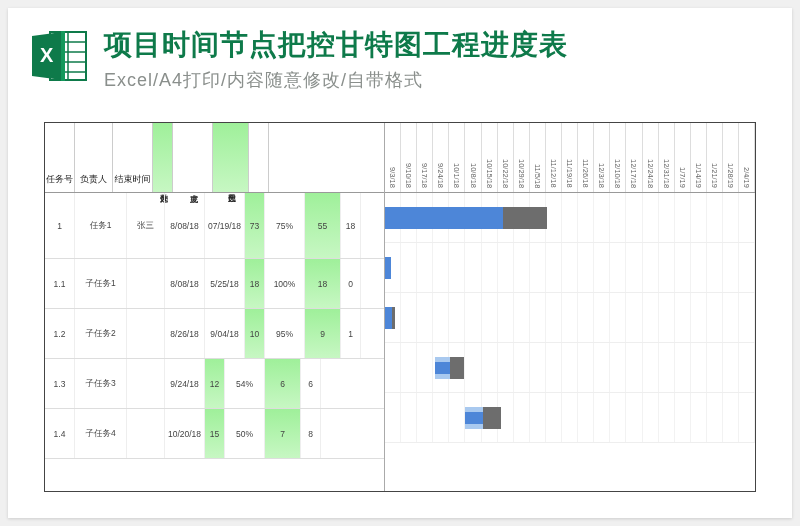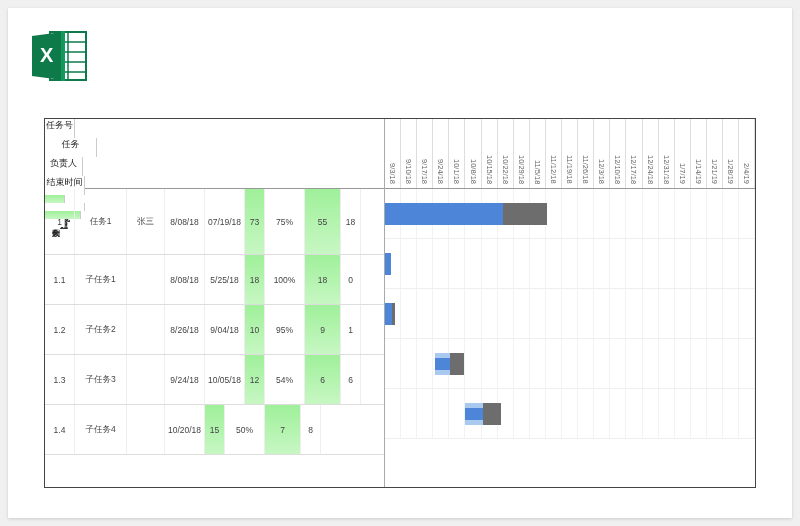--- a/index.html
+++ b/index.html
@@ -7,21 +7,21 @@
   .card { background: #fff; margin: 8px; box-shadow: 0 1px 3px rgba(0,0,0,0.15); height: 510px; position: relative; }
   .header { display: flex; align-items: flex-start; padding: 18px 22px 10px 22px; }
   .excel-icon { flex: none; margin-right: 14px; margin-top: 2px; }
   .titles { flex: 1; }
   .main-title { color: #0e7a4a; font-size: 28px; font-weight: 700; letter-spacing: 1px; }
   .sub-title { color: #8a8f8c; font-size: 18px; font-weight: 500; margin-top: 4px; letter-spacing: 1px; }
   .sheet { margin: 20px 36px 0 36px; background: #fff; border: 1px solid #444; height: 370px; overflow: hidden; position: relative; }
   .sheet-inner { display: flex; height: 100%; }
   .left-pane { flex: none; width: 340px; border-right: 1px solid #aaa; font-size: 9px; color: #333; }
   .right-pane { flex: 1; position: relative; overflow: hidden; }
-  .hdr-row { display: flex; height: 70px; border-bottom: 1px solid #999; flex-direction: column; }
+  .hdr-row { display: flex; height: 70px; border-bottom: 1px solid #999; }
   .hdr-cell { border-right: 1px solid #ccc; display: flex; align-items: flex-end; justify-content: center; padding-bottom: 6px; font-size: 9px; color: #222; background: #fff; }
   .hdr-vert { writing-mode: vertical-rl; text-orientation: mixed; align-items: center; justify-content: flex-end; padding: 4px 0; font-size: 8px; }
   .c-id { width: 30px; }
   .c-task { width: 52px; }
   .c-own { width: 38px; font-family: Liberation Mono, monospace; }
   .c-start { width: 40px; }
   .c-end { width: 40px; }
   .c-plan { width: 20px; }
   .c-pct { width: 40px; }
   .c-used { width: 36px; }
@@ -54,29 +54,32 @@
         <line x1="20" y1="14" x2="56" y2="14" stroke="#0e7a4a" stroke-width="1.5"></line>
         <line x1="20" y1="24" x2="56" y2="24" stroke="#0e7a4a" stroke-width="1.5"></line>
         <line x1="20" y1="34" x2="56" y2="34" stroke="#0e7a4a" stroke-width="1.5"></line>
         <line x1="20" y1="44" x2="56" y2="44" stroke="#0e7a4a" stroke-width="1.5"></line>
         <line x1="38" y1="4" x2="38" y2="52" stroke="#0e7a4a" stroke-width="1.5"></line>
         <polygon points="2,8 32,4 32,52 2,48" fill="#0e7a4a"></polygon>
         <text x="10" y="34" font-size="20" font-weight="700" fill="#fff" font-family="Arial">X</text>
         <polygon points="31,3 35,3 35,53 31,53" fill="#13985b"></polygon>
       </svg>
     </div>
+    <div class="titles">
+      <div class="main-title">项目时间节点把控甘特图工程进度表</div>
+      <div class="sub-title">Excel/A4打印/内容随意修改/自带格式</div>
+    </div>
   </div>
 
   <div class="sheet">
     <div class="sheet-inner">
 
       <div class="left-pane">
         <div class="hdr-row">
           <div class="hdr-cell c-id">任务号</div>
-          <div class="hdr-cell c-task">任务</div>
           <div class="hdr-cell c-own">负责人</div>
           <div class="hdr-cell c-end">结束时间</div>
           <div class="hdr-cell hdr-vert c-plan green-col">计划天数</div>
           <div class="hdr-cell hdr-vert c-pct">完成度</div>
           <div class="hdr-cell hdr-vert c-used green-col">已用天数</div>
           <div class="hdr-cell hdr-vert c-rem">剩余天数</div>
         </div>
         <div id="rows-container">
             <div class="data-row">
               <div class="data-cell c-id">1</div>
@@ -109,21 +112,20 @@
               <div class="data-cell c-plan green-col">10</div>
               <div class="data-cell c-pct">95%</div>
               <div class="data-cell c-used green-col">9</div>
               <div class="data-cell c-rem">1</div>
             </div>
             <div class="data-row">
               <div class="data-cell c-id">1.3</div>
               <div class="data-cell c-task">子任务3</div>
               <div class="data-cell c-own"></div>
               <div class="data-cell c-start">9/24/18</div>
-              <div class="data-cell c-end">10/05/18</div>
               <div class="data-cell c-plan green-col">12</div>
               <div class="data-cell c-pct">54%</div>
               <div class="data-cell c-used green-col">6</div>
               <div class="data-cell c-rem">6</div>
             </div>
             <div class="data-row">
               <div class="data-cell c-id">1.4</div>
               <div class="data-cell c-task">子任务4</div>
               <div class="data-cell c-own"></div>
               <div class="data-cell c-end">10/20/18</div>

